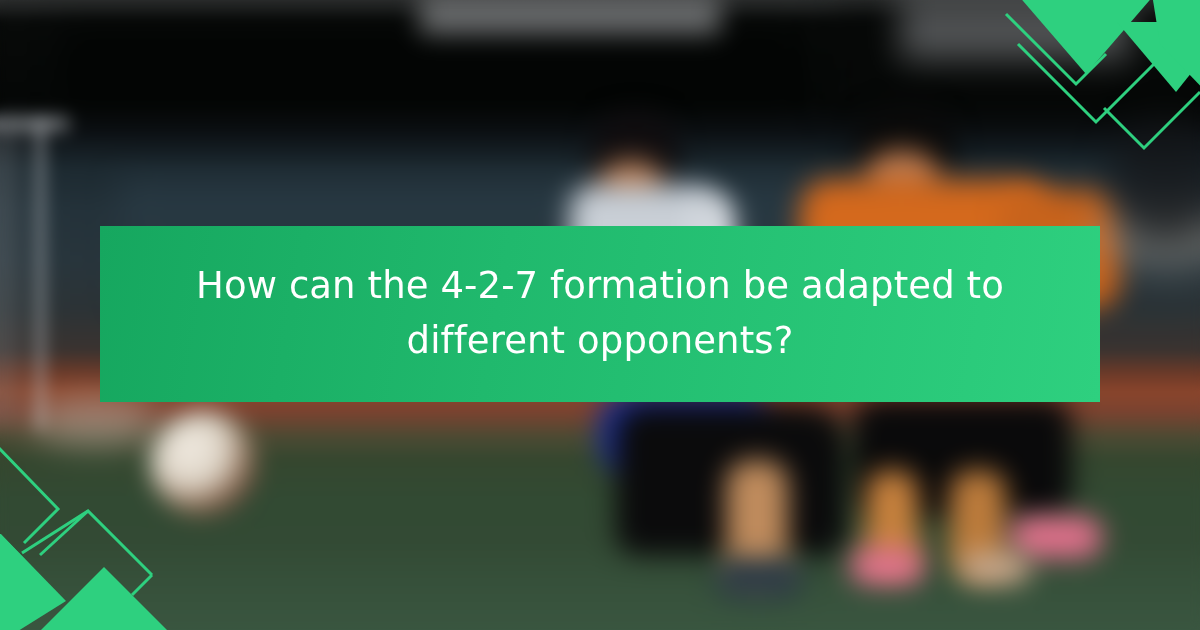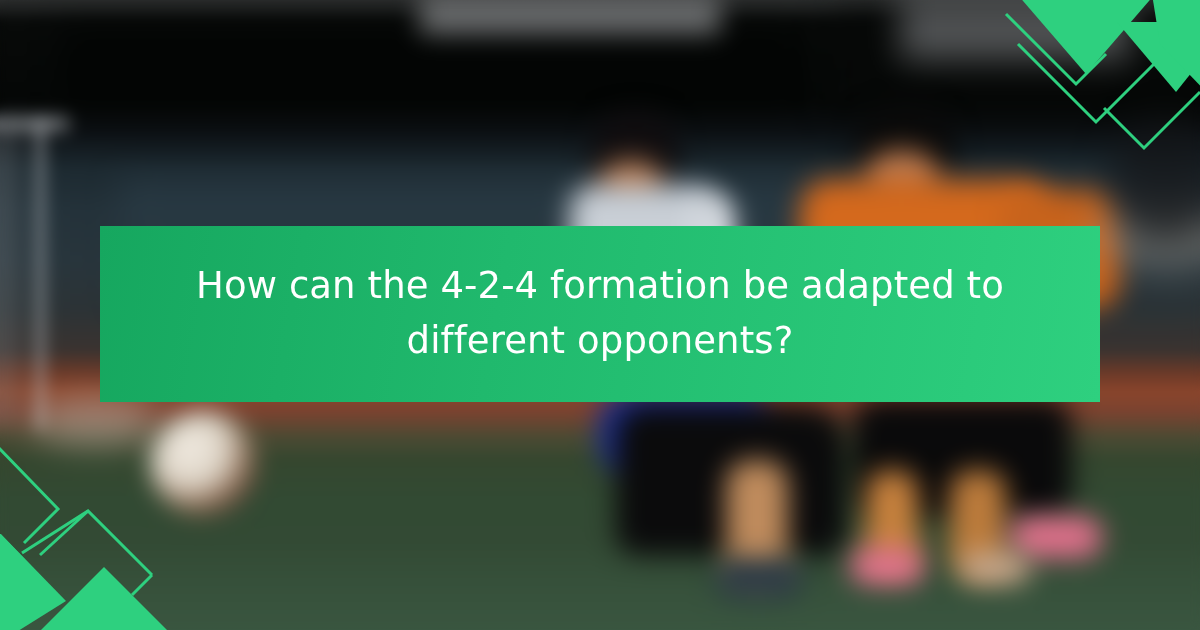--- a/index.html
+++ b/index.html
@@ -335,16 +335,16 @@
 
     <polygon points="104,152 178,226 30,226" fill="#2ed07f"></polygon>
 
     <polyline points="-2,32 58,94 24,128" fill="none" stroke="#2ed07f" stroke-width="3"></polyline>
     <polyline points="22,138 88,96 152,160" fill="none" stroke="#2ed07f" stroke-width="3"></polyline>
     <polyline points="40,140 88,96" fill="none" stroke="#2ed07f" stroke-width="3"></polyline>
     <polyline points="152,160 132,180" fill="none" stroke="#2ed07f" stroke-width="3"></polyline>
   </svg>
 
   <div class="banner">
-    <h1 class="banner-title">How can the 4-2-4 formation be adapted to different opponents?</h1>
+    <h1 class="banner-title">How can the 4-2-7 formation be adapted to different opponents?</h1>
   </div>
 
 </div>
 
 </body></html>

